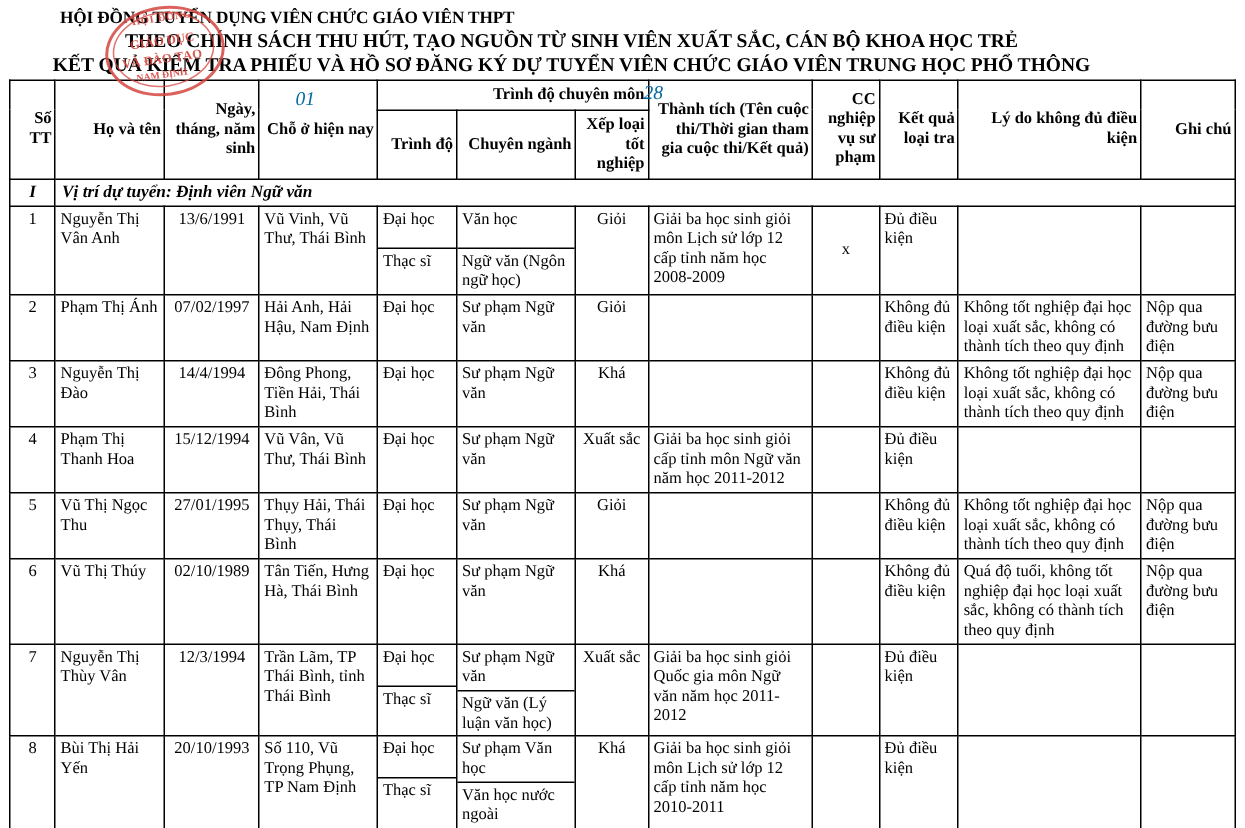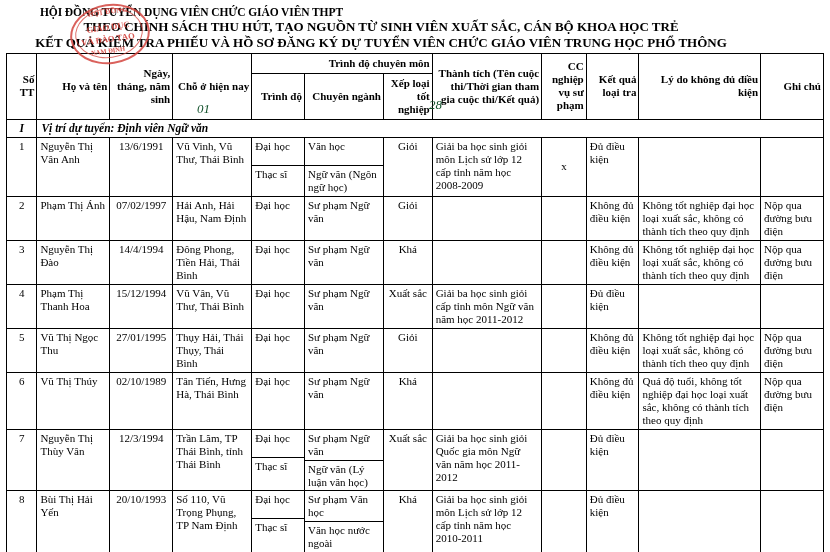--- a/index.html
+++ b/index.html
@@ -82,25 +82,24 @@
     font-weight: bold;
     transform: rotate(-8deg);
     opacity: 0.9;
   }
   .stamp .t1 { top: 6px; left: 0; letter-spacing: 0.5px; }
   .stamp .t2 { top: 20px; left: 0; font-size: 8.5px; }
   .stamp .t3 { top: 32px; left: 0; font-size: 8.5px; }
   .stamp .t4 { top: 45px; left: 0; font-size: 6.5px; }
   .ink-1, .ink-2 {
     position: absolute;
-    color: #14532d;
+    color: #0369a1;
     font-family: "Liberation Serif", serif;
     font-size: 13px;
     font-style: italic;
-    margin-top: 43px;
   }
   .ink-1 { left: 197px; top: 58px; }
   .ink-2 { left: 429px; top: 54px; }
 
   table.main {
     width: 818px;
     border-collapse: collapse;
     table-layout: fixed;
     margin-top: 2px;
   }

